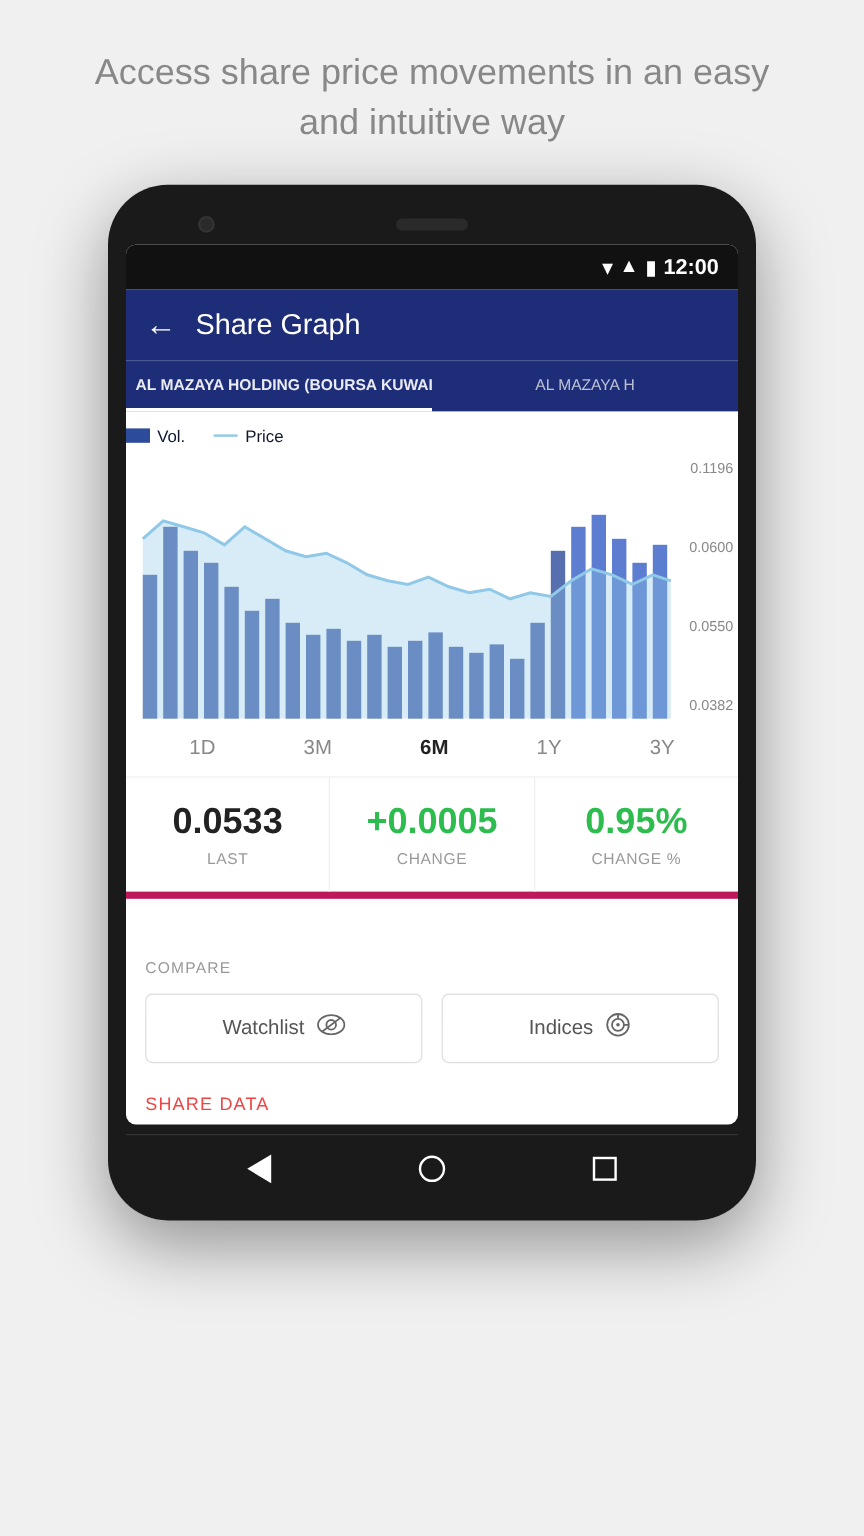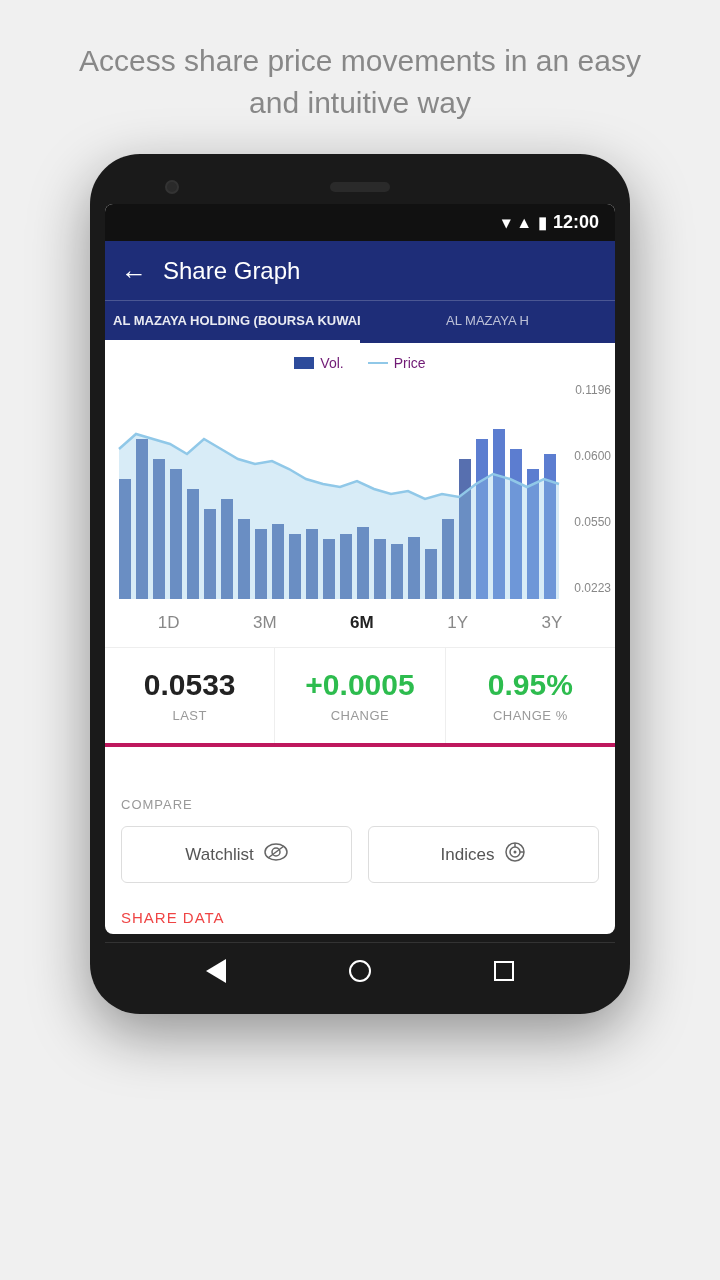--- a/index.html
+++ b/index.html
@@ -146,25 +146,25 @@
 
     
     .chart-container {
       background: #fff;
       padding: 8px 0 0;
       position: relative;
     }
 
     .chart-legend {
       display: flex;
-      justify-content: center;
+      justify-content: flex-start;
       gap: 24px;
       padding: 4px 0 8px;
       font-size: 14px;
-      color: #701a75;
+      color: #0f172a;
     }
 
     .legend-item {
       display: flex;
       align-items: center;
       gap: 6px;
     }
 
     .legend-vol {
       width: 20px;
@@ -219,21 +219,21 @@
     }
 
     .period-btn.active {
       font-weight: bold;
       color: #222;
     }
 
     
     .stats-row {
       display: flex;
-      border-bottom: 4px solid #be185d;
+      border-bottom: 6px solid #be185d;
     }
 
     .stat-item {
       flex: 1;
       text-align: center;
       padding: 20px 8px;
       border-right: 1px solid #eee;
     }
 
     .stat-item:last-child {
@@ -416,21 +416,21 @@
           <polygon points="5,70 22,55 39,60 56,65 73,75 90,60 107,70 124,80 141,85 158,82 175,90 192,100 209,105 226,108 243,102 260,110 277,115 294,112 311,120 328,115 345,118 362,105 379,95 396,100 413,108 430,100 445,105 445,220 5,220" fill="rgba(144,200,232,0.35)"></polygon>
 
           <polyline points="5,70 22,55 39,60 56,65 73,75 90,60 107,70 124,80 141,85 158,82 175,90 192,100 209,105 226,108 243,102 260,110 277,115 294,112 311,120 328,115 345,118 362,105 379,95 396,100 413,108 430,100 445,105" fill="none" stroke="#90c8e8" stroke-width="2.5"></polyline>
         </svg>
 
         
         <div class="chart-y-axis">
           <span>0.1196</span>
           <span>0.0600</span>
           <span>0.0550</span>
-          <span>0.0223</span>
+          <span>0.0382</span>
         </div>
       </div>
     </div>
 
     <div class="period-selector">
       <span class="period-btn">1D</span>
       <span class="period-btn">3M</span>
       <span class="period-btn active">6M</span>
       <span class="period-btn">1Y</span>
       <span class="period-btn">3Y</span>

